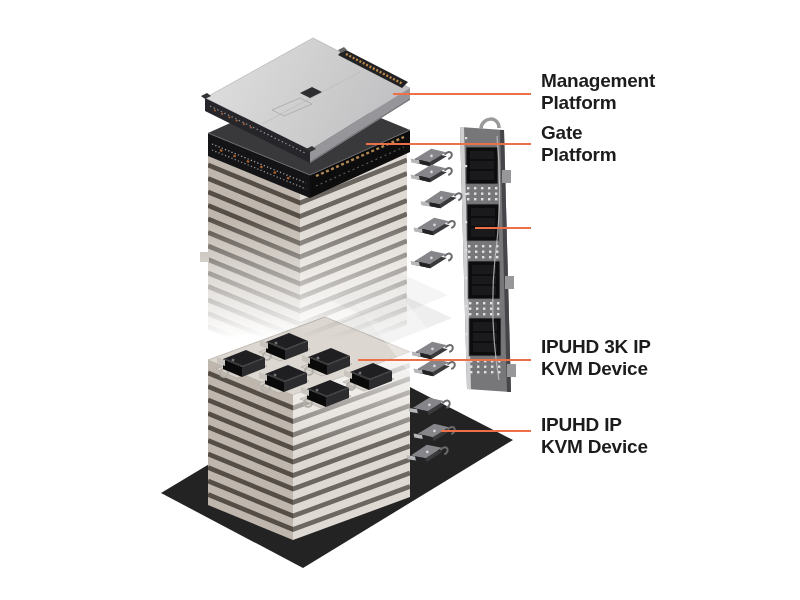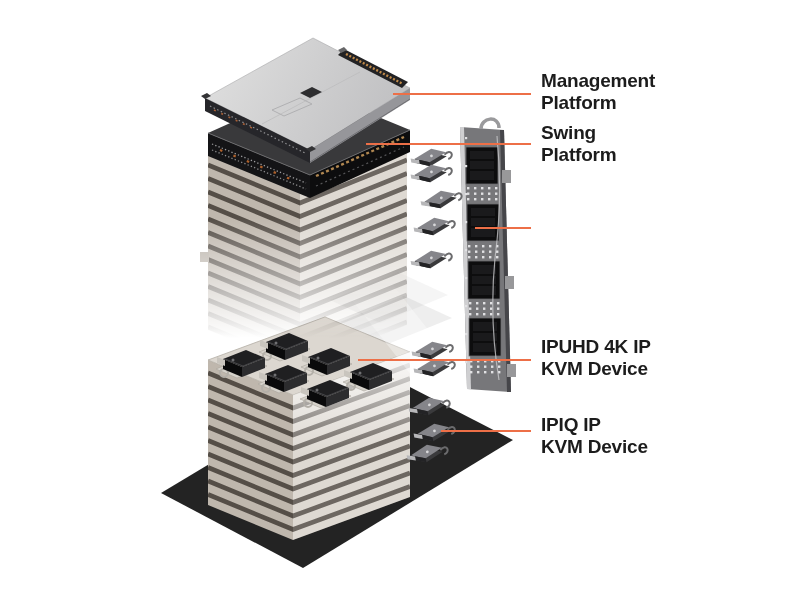--- a/index.html
+++ b/index.html
@@ -279,25 +279,25 @@
     <line x1="358" y1="360" x2="531" y2="360" stroke="#ED6F47"></line>
     <line x1="441" y1="431" x2="531" y2="431" stroke="#ED6F47"></line>
   </g>
 </svg>
 
 <div class="callout-label" style="top:70px">
   <span>Management</span>
       <span>Platform</span>
 </div>
 <div class="callout-label" style="top:122px">
-  <span>Swing</span>
+  <span>Gate</span>
       <span>Platform</span>
 </div>
 <div class="callout-label" style="top:336px">
-  <span>IPUHD 4K IP</span>
+  <span>IPUHD 3K IP</span>
       <span>KVM Device</span>
 </div>
 <div class="callout-label" style="top:414px">
-  <span>IPIQ IP</span>
+  <span>IPUHD IP</span>
       <span>KVM Device</span>
 </div>
 
 </div>
 
 </body></html>

